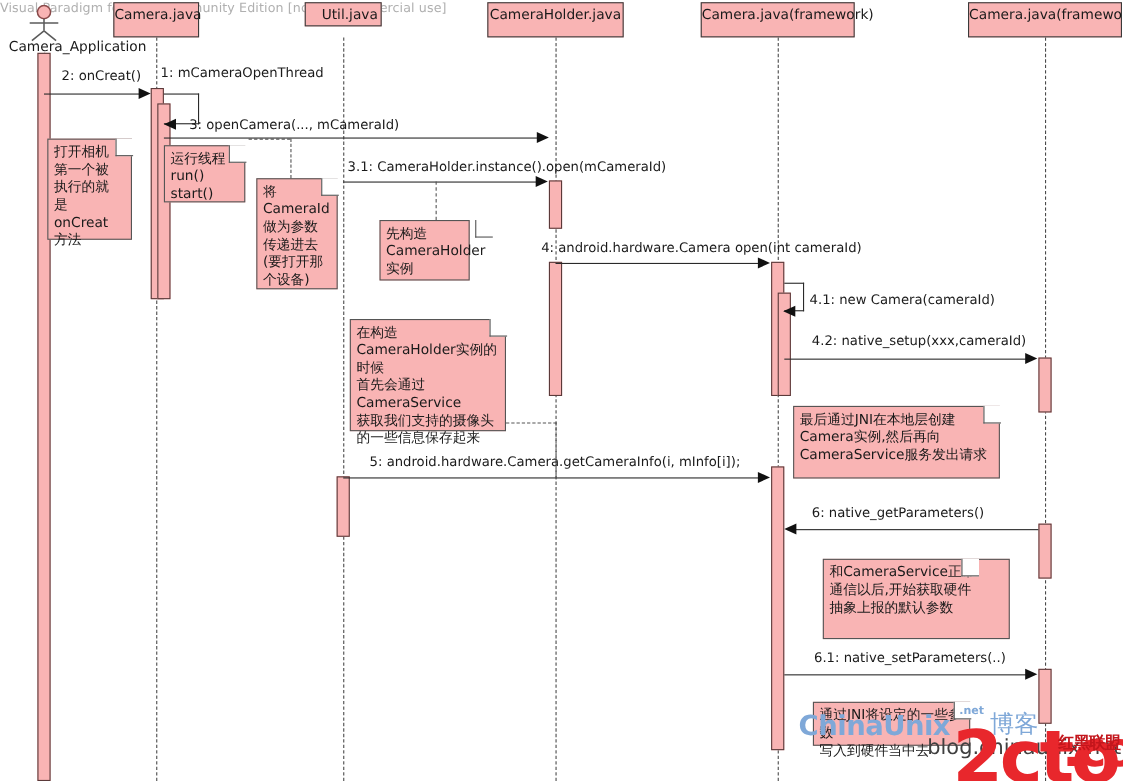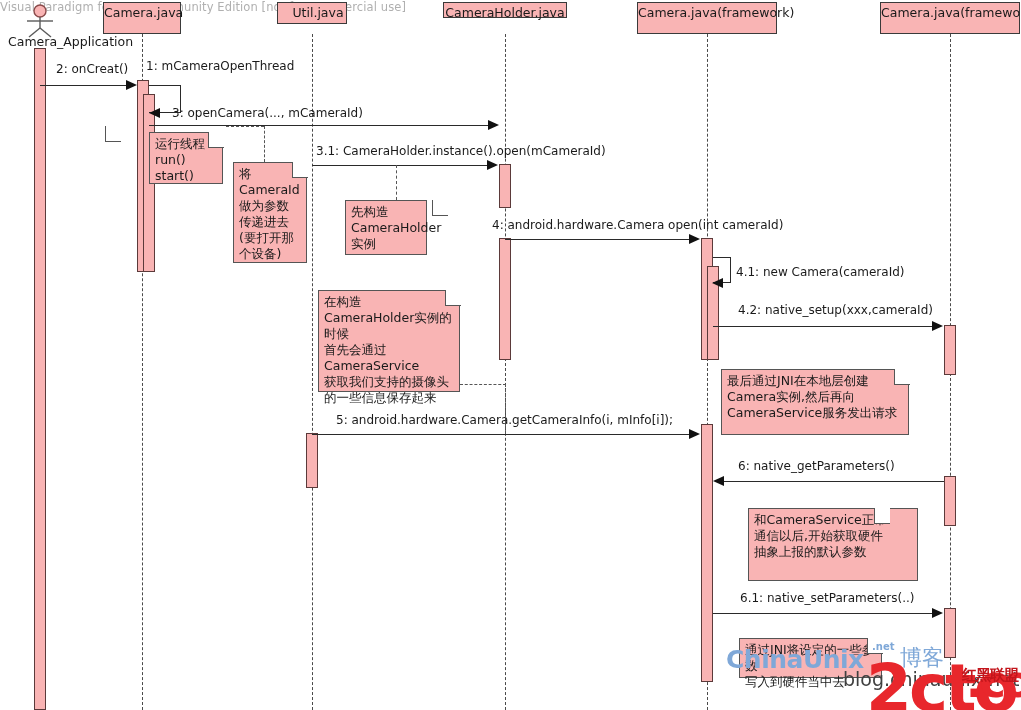--- a/index.html
+++ b/index.html
@@ -188,21 +188,21 @@
       <line x1="22" y1="24" x2="11" y2="33" stroke="#5a5a5a" stroke-width="1.4"></line>
       <line x1="22" y1="24" x2="33" y2="33" stroke="#5a5a5a" stroke-width="1.4"></line>
     </svg>
   </div>
   <div class="actor-label" style="left:8px; top:34px;">Camera_Application</div>
 
   <div class="lifeline-box" style="left:103px; top:2px; width:78px; height:32px;">Camera.java</div>
 
   <div class="lifeline-box" style="left:277px; top:2px; width:70px; height:22px;padding-left:12px;">Util.java</div>
 
-  <div class="lifeline-box" style="left:443px; top:2px; width:124px; height:16px;">CameraHolder.java</div>
+  <div class="lifeline-box" style="left:443px; top:2px; width:124px; height:32px;">CameraHolder.java</div>
 
   <div class="lifeline-box" style="left:637px; top:2px; width:140px; height:32px;">Camera.java(framework)</div>
 
   <div class="lifeline-box" style="left:880px; top:2px; width:140px; height:32px;">Camera.java(framework)</div>
 
   <div class="lifeline-dash" style="left:40px;  top:48px;  height:662px;"></div>
   <div class="lifeline-dash" style="left:142px; top:34px;  height:676px;"></div>
   <div class="lifeline-dash" style="left:312px; top:34px;  height:676px;"></div>
   <div class="lifeline-dash" style="left:505px; top:34px;  height:676px;"></div>
   <div class="lifeline-dash" style="left:707px; top:34px;  height:676px;"></div>
@@ -260,20 +260,26 @@
   <div class="arrow-r" style="left:689px; top:429px;"></div>
 
   <div class="msg-label" style="left:738px; top:459px;">6: native_getParameters()</div>
   <div class="msg-line" style="left:716px; top:481px; width:228px;"></div>
   <div class="arrow-l" style="left:713px; top:476px;"></div>
 
   <div class="msg-label" style="left:740px; top:591px;">6.1: native_setParameters(..)</div>
   <div class="msg-line" style="left:713px; top:613px; width:221px;"></div>
   <div class="arrow-r" style="left:932px; top:608px;"></div>
 
+  <div class="note" style="left:43px; top:126px; width:77px; height:92px;">打开相机
+第一个被
+执行的就
+是
+onCreat
+方法</div>
   <div class="fold" style="position:absolute; left:105px; top:126px; width:15px; height:15px;
        background:#ffffff; border-left:1px solid #555; border-bottom:1px solid #555;"></div>
 
   <div class="note" style="left:149px; top:132px; width:74px; height:52px;">运行线程
 run()
 start()</div>
   <div class="fold" style="position:absolute; left:208px; top:132px; width:15px; height:15px;
        background:#ffffff; border-left:1px solid #555; border-bottom:1px solid #555;"></div>
 
   <div class="note" style="left:233px; top:162px; width:74px; height:101px;">将

